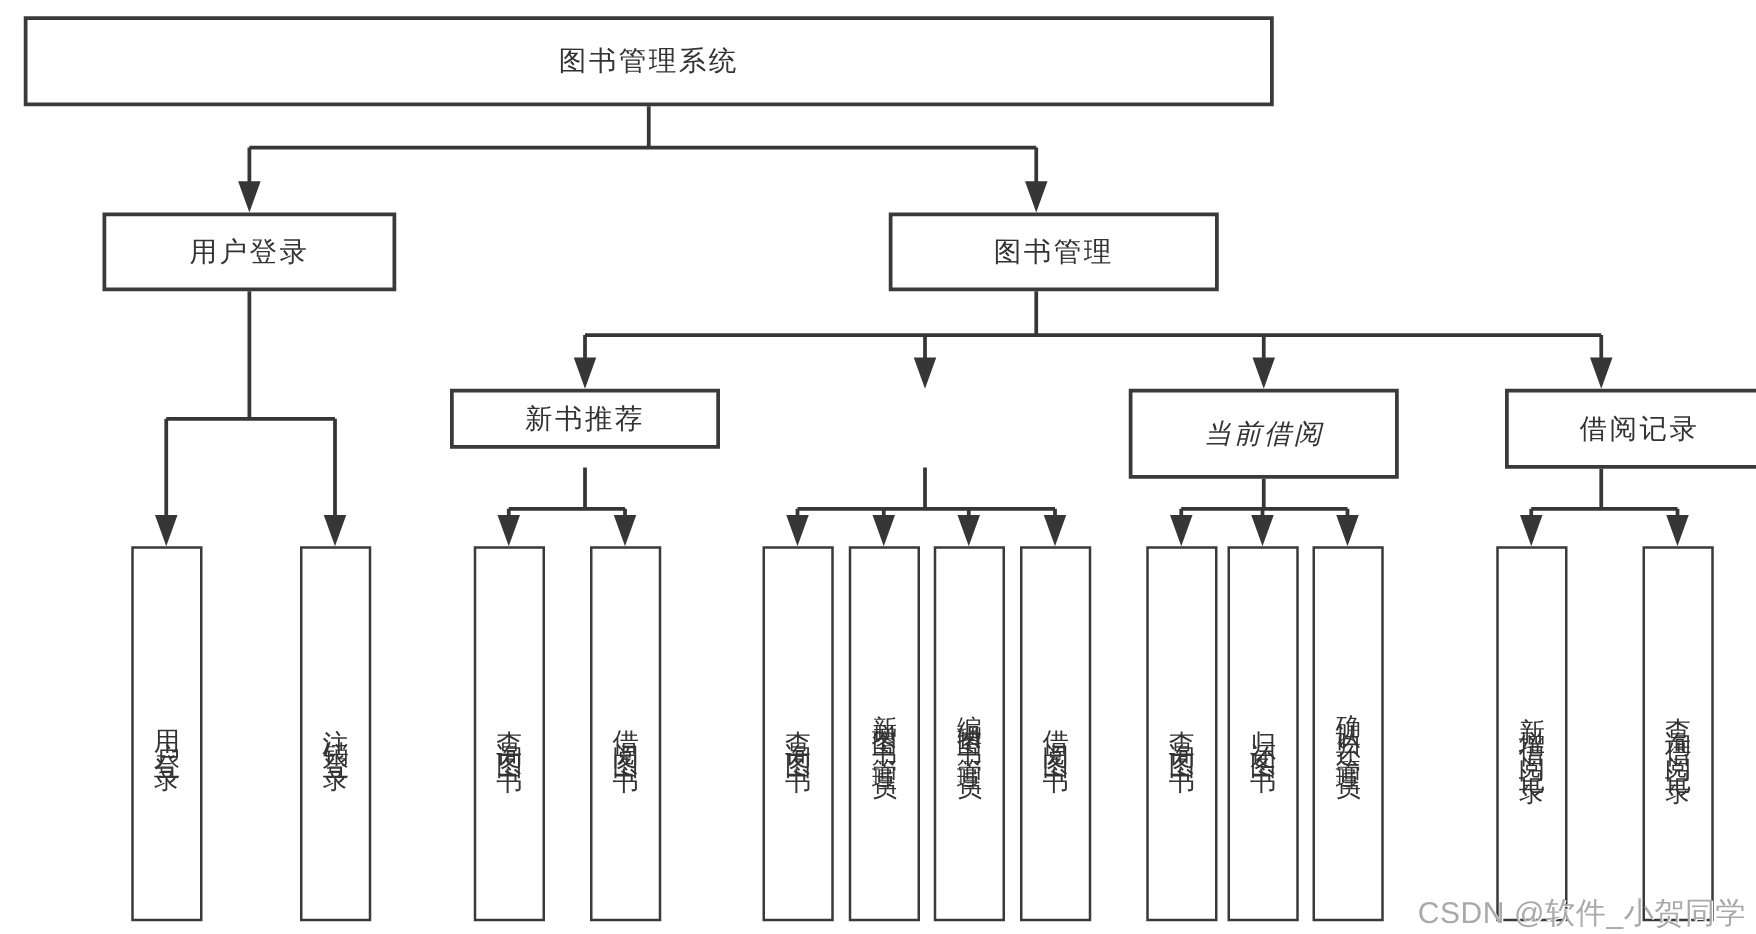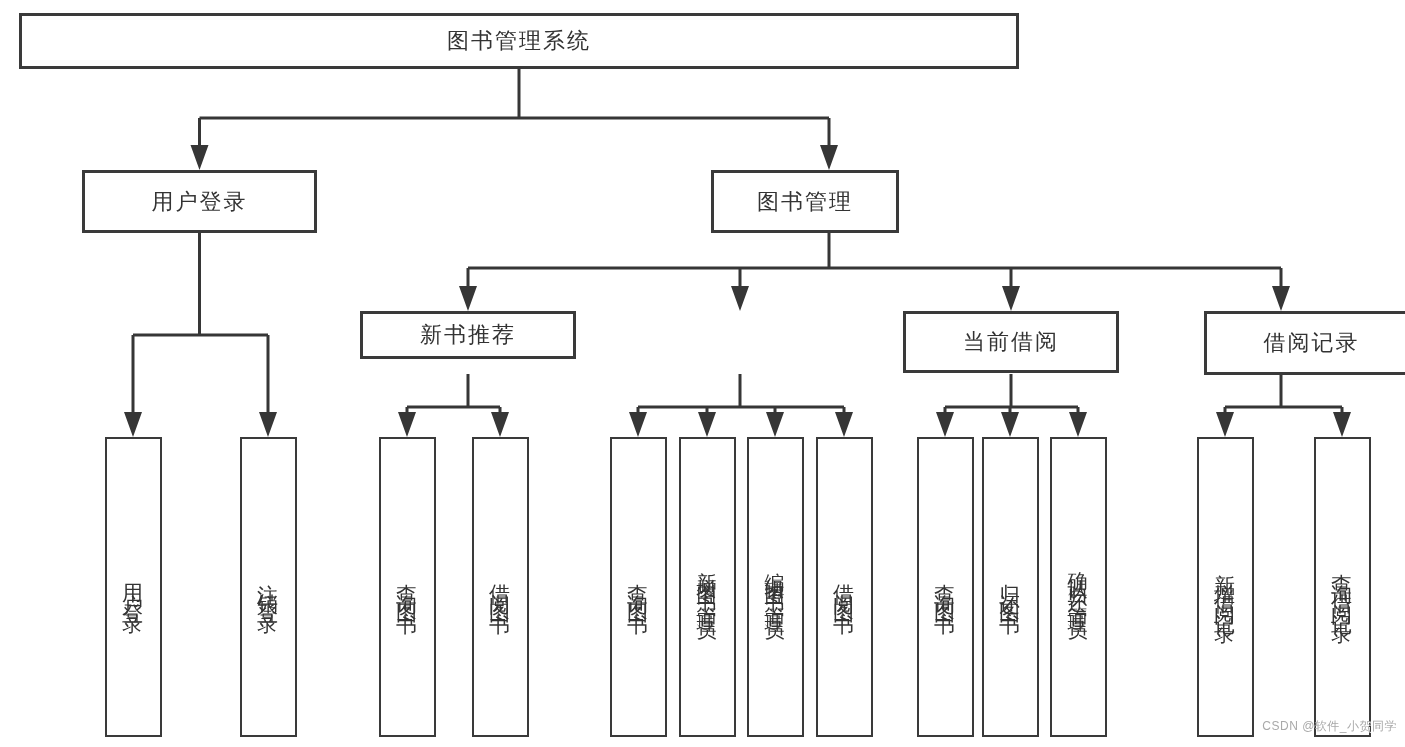--- a/index.html
+++ b/index.html
@@ -14,22 +14,22 @@
     display:flex; align-items:center; justify-content:center;
   }
   .node.h .label { font-size:22px; letter-spacing:2px; white-space:nowrap; }
   .node.v { border-width:2.5px; }
   .vtext {
     writing-mode:vertical-rl; text-orientation:mixed;
     font-size:21px; letter-spacing:10px; line-height:1; white-space:nowrap;
   }
   .vtext.gap-s { font-size:20px; letter-spacing:7px; }
   .watermark {
-    position:absolute; right:8px; bottom:12px; z-index:5;
-    font-size:12px; color:#a9a9a9; letter-spacing:0.5px;
+    position:absolute; right:8px; bottom:1px; z-index:5;
+    font-size:24px; color:#a9a9a9; letter-spacing:0.5px;
     text-shadow:1px 1px 0 #ffffff; white-space:nowrap;
   }
 </style>
 </head>
 <body>
 
 <div class="canvas">
 
   <svg class="connectors" width="1405" height="747" viewBox="0 0 1405 747" aria-hidden="true">
     <path fill="none" stroke="#363636" stroke-width="3" d="
@@ -81,35 +81,35 @@
       M707 437 L698 412 L716 412 Z
       M775 437 L766 412 L784 412 Z
       M844 437 L835 412 L853 412 Z
       M945 437 L936 412 L954 412 Z
       M1010 437 L1001 412 L1019 412 Z
       M1078 437 L1069 412 L1087 412 Z
       M1225 437 L1216 412 L1234 412 Z
       M1342 437 L1333 412 L1351 412 Z"></path>
   </svg>
 
-  <div class="node h" style="left:19px; top:13px; width:1000px; height:56px;">
+  <div class="node h" style="left:19px; top:13px; width:1000px; height:72px;">
     <span class="label">图书管理系统</span>
   </div>
 
   <div class="node h" style="left:82px; top:170px; width:235px; height:63px;">
     <span class="label">用户登录</span>
   </div>
-  <div class="node h" style="left:711px; top:170px; width:188px; height:63px;">
+  <div class="node h" style="left:711px; top:170px; width:264px; height:63px;">
     <span class="label">图书管理</span>
   </div>
 
   <div class="node h" style="left:360px; top:311px; width:216px; height:48px;">
     <span class="label">新书推荐</span>
   </div>
-  <div class="node h" style="left:903px; top:311px; width:216px; height:62px;">
+  <div class="node h" style="left:903px; top:311px; width:216px; height:72px;font-style:italic;">
     <span class="label">当前借阅</span>
   </div>
   <div class="node h" style="left:1173px; top:311px; width:215px; height:64px;margin-left:31px;">
     <span class="label">借阅记录</span>
   </div>
 
   <div class="node v" style="left:104.5px; top:437px; width:57px; height:300px;">
     <span class="vtext">用户登录</span>
   </div>
   <div class="node v" style="left:239.5px; top:437px; width:57px; height:300px;">

